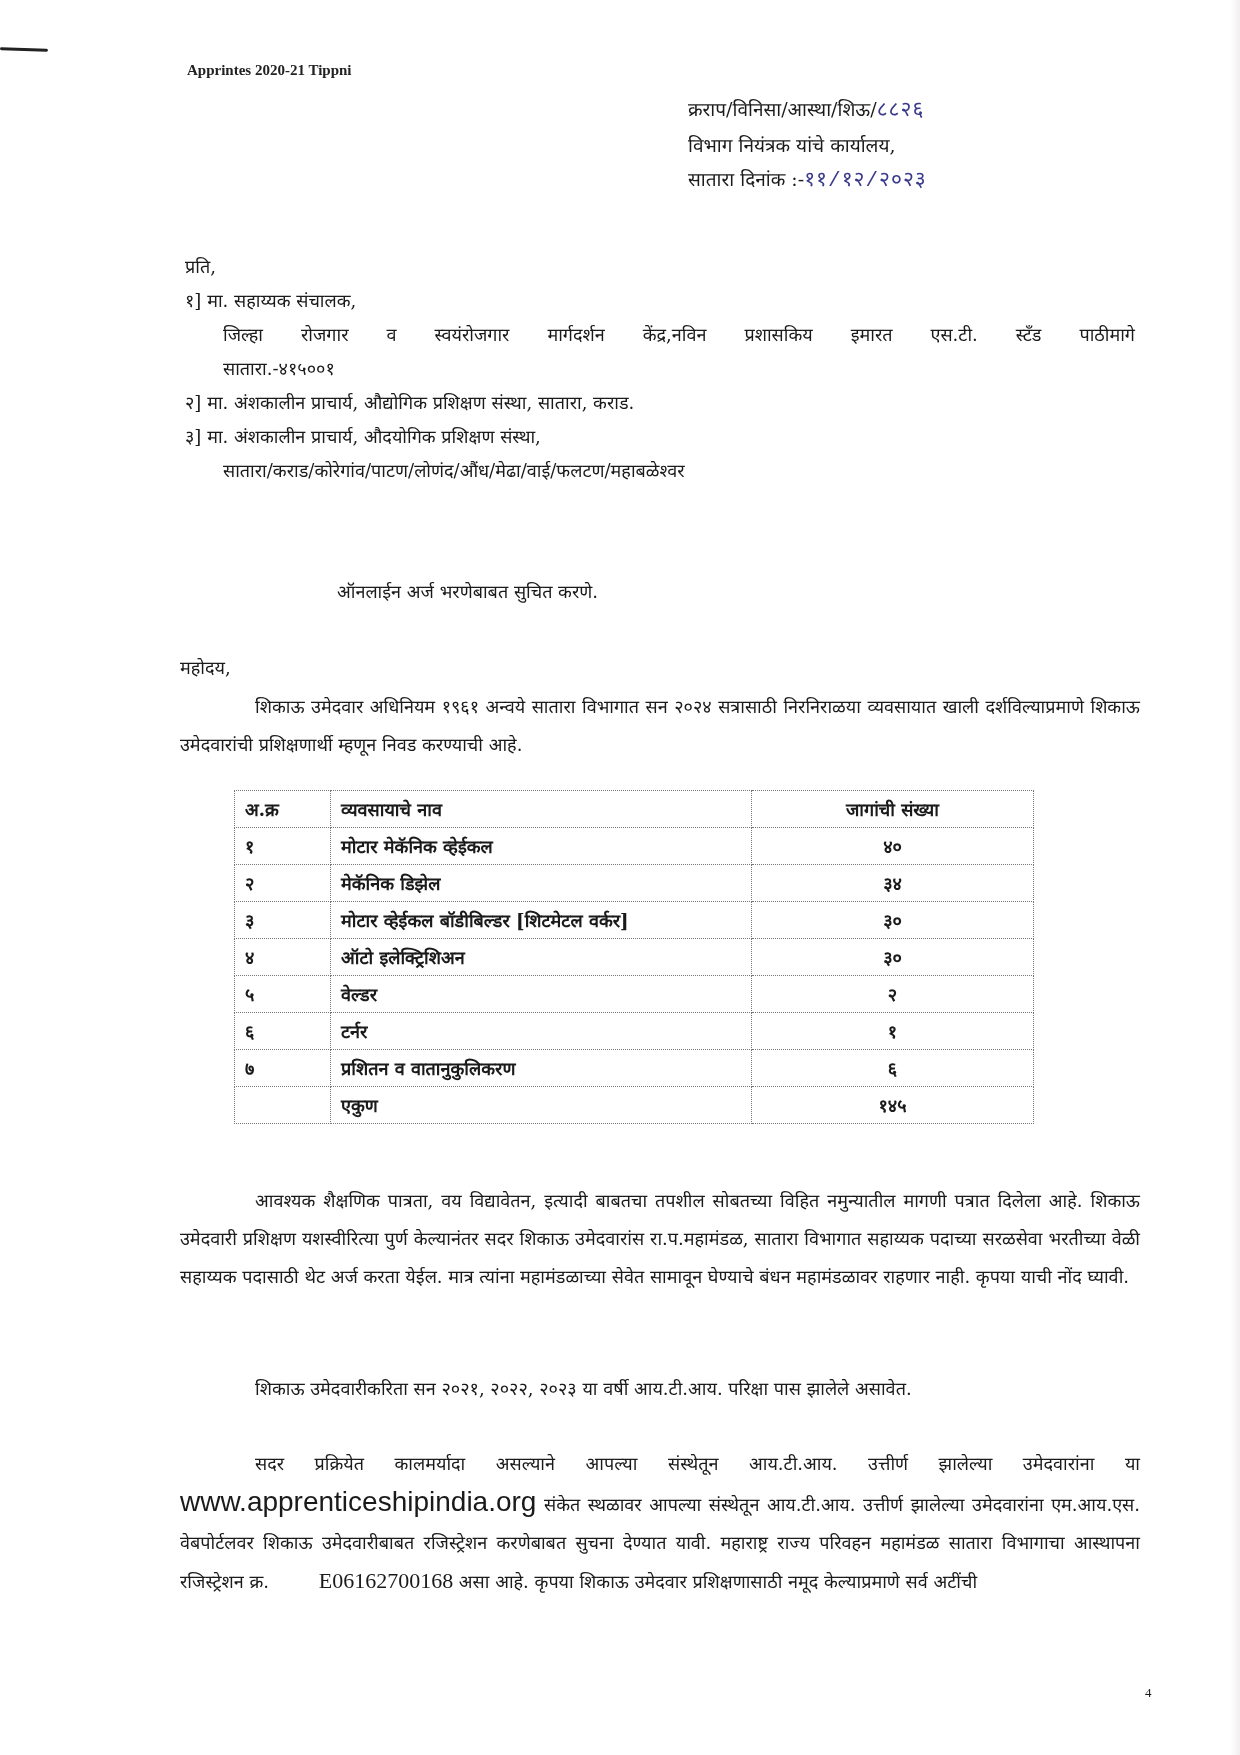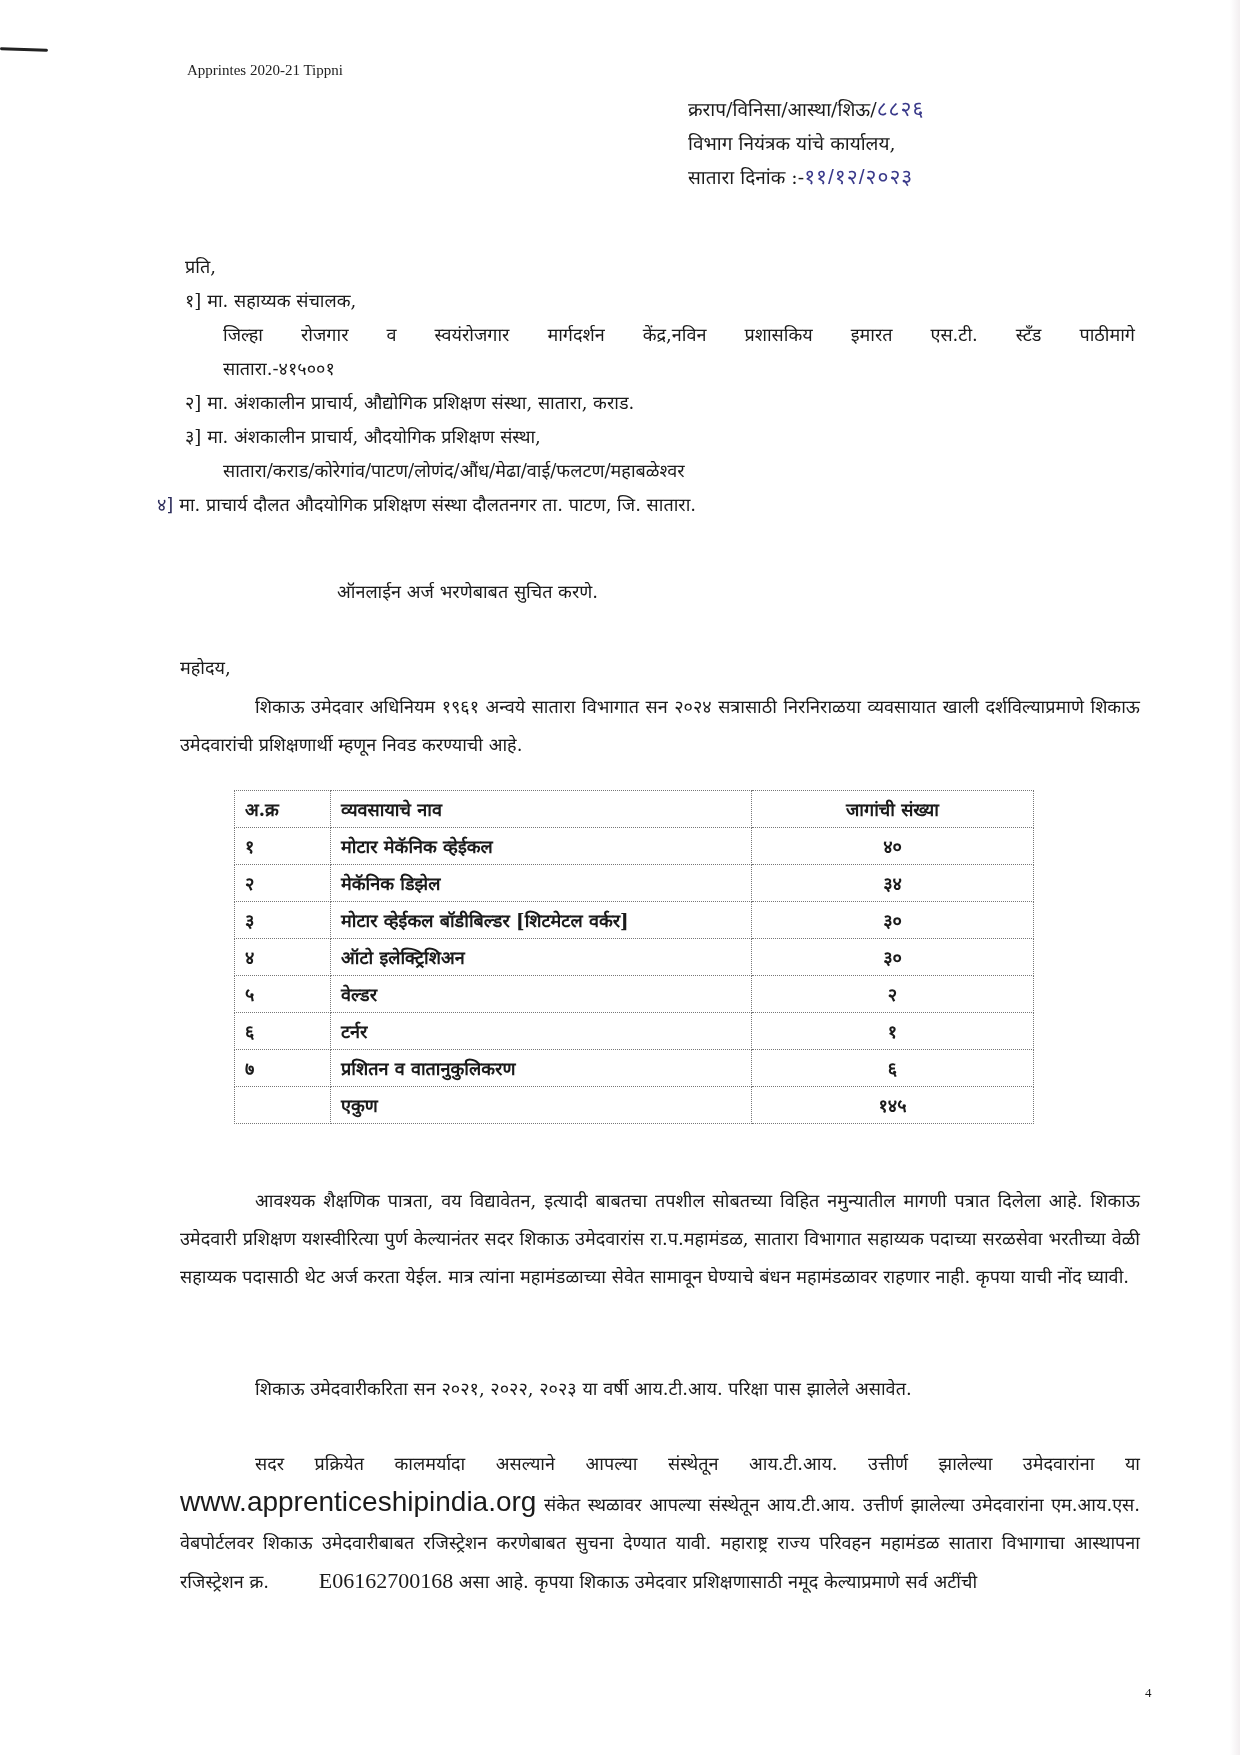--- a/index.html
+++ b/index.html
@@ -3,23 +3,23 @@
   <meta charset="utf-8">
   <style>
     html, body { margin: 0; padding: 0; }
     body {
       width: 1240px; height: 1755px; position: relative; overflow: hidden;
       background: #ffffff; color: #1a1a1a;
       font-family: "DejaVu Serif", "Liberation Serif", serif;
     }
     .page { position: absolute; left: 0; top: 0; width: 1240px; height: 1755px; }
     .corner-mark { position: absolute; left: 0; top: 48px; width: 48px; height: 3px; background: #222; transform: rotate(2deg); border-radius: 2px; }
-    .header-note { position: absolute; left: 187px; top: 62px; font-family: "Liberation Serif", serif; font-size: 15px; color: #222; }
+    .header-note { position: absolute; left: 187px; top: 62px; font-family: "Liberation Serif", serif; font-size: 15px; color: #222; font-weight: bold; }
     .ref-block { position: absolute; left: 688px; top: 92px; font-size: 19px; line-height: 34px; color: #1a1a1a; }
-    .ref-block .hand { font-family: Liberation Sans, sans-serif; color: #3a3a8a; font-size: 21px; letter-spacing: 1px; }
+    .ref-block .hand { font-family: Liberation Mono, monospace; color: #3a3a8a; font-size: 21px; letter-spacing: 1px; }
     .to-block { position: absolute; left: 185px; top: 250px; width: 950px; font-size: 18px; line-height: 34px; }
     .to-block .indent { padding-left: 38px; }
     .to-block .justify { text-align: justify; text-align-last: justify; }
     .to-block .handmark { font-family: "DejaVu Sans", sans-serif; color: #2b2b5a; margin-left: -28px; }
     .subject { position: absolute; left: 255px; top: 575px; font-size: 18px; line-height: 34px; }
     .subject .line2 { padding-left: 82px; }
     .salutation { position: absolute; left: 180px; top: 655px; font-size: 18px; }
     .para { position: absolute; left: 180px; width: 960px; font-size: 18px; line-height: 38px; text-align: justify; }
     .para .first { text-indent: 75px; }
     .p1 { top: 688px; }
@@ -64,24 +64,20 @@
     <div class="indent">सातारा.-४१५००१</div>
     <div>
       <span>२]</span>
       <span>मा. अंशकालीन प्राचार्य, औद्योगिक प्रशिक्षण संस्था, सातारा, कराड.</span>
     </div>
     <div>
       <span>३]</span>
       <span>मा. अंशकालीन प्राचार्य, औदयोगिक प्रशिक्षण संस्था,</span>
     </div>
     <div class="indent">सातारा/कराड/कोरेगांव/पाटण/लोणंद/औंध/मेढा/वाई/फलटण/महाबळेश्वर</div>
-    <div>
-      <span class="handmark">४]</span>
-      <span>मा. प्राचार्य दौलत औदयोगिक प्रशिक्षण संस्था दौलतनगर ता. पाटण, जि. सातारा.</span>
-    </div>
   </div>
 
   <div class="subject">
     <div class="line2">ऑनलाईन अर्ज भरणेबाबत सुचित करणे.</div>
   </div>
 
   <div class="salutation">महोदय,</div>
 
   <div class="para p1">
     <div class="first">शिकाऊ उमेदवार अधिनियम १९६१ अन्वये सातारा विभागात सन २०२४ सत्रासाठी निरनिराळया व्यवसायात खाली दर्शविल्याप्रमाणे शिकाऊ उमेदवारांची प्रशिक्षणार्थी म्हणून निवड करण्याची आहे.</div>

